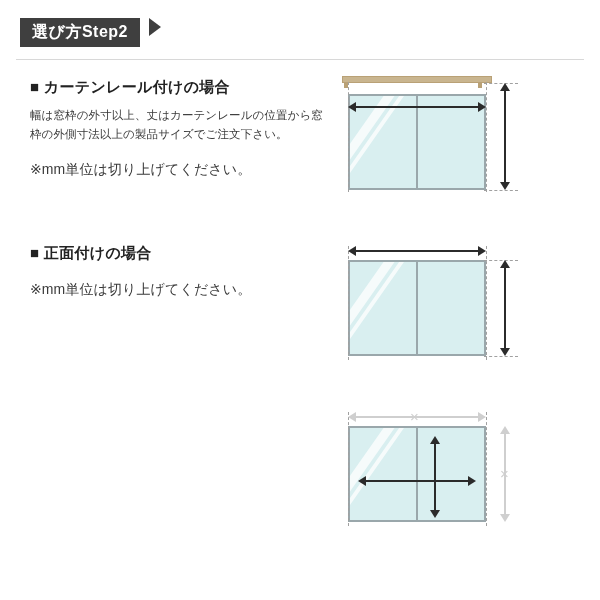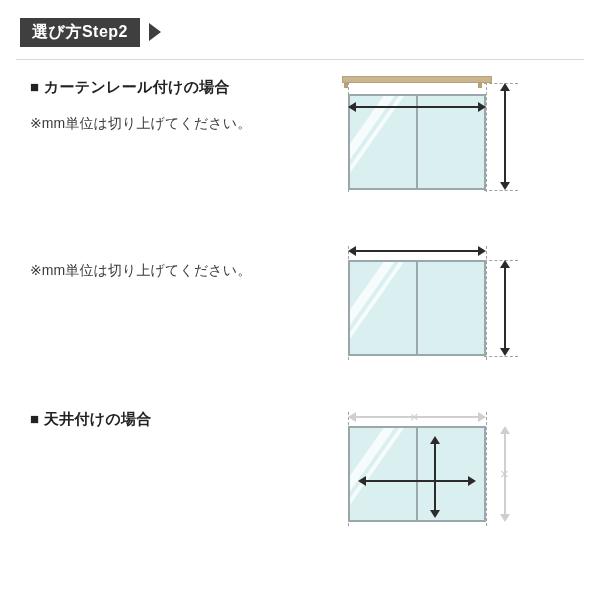--- a/index.html
+++ b/index.html
@@ -18,21 +18,21 @@
     position: relative;
     width: 600px;
     height: 600px;
     box-sizing: border-box;
     padding: 0;
   }
 
   
   .header {
     display: flex;
-    align-items: center;
+    align-items: flex-start;
     padding: 18px 9px 0 20px;
     height: 46px;
     box-sizing: border-box;
   }
   .step-badge {
     background: #3f3f3f;
     color: #ffffff;
     font-size: 16px;
     font-weight: bold;
     letter-spacing: 0.5px;
@@ -243,20 +243,21 @@
 
   <div class="header">
     <div class="step-badge">選び方Step2</div>
     <div class="arrow-mark"></div>
   </div>
   <div class="divider"></div>
 
   <div class="section">
     <div class="text-col">
       <p class="sec-title">■ カーテンレール付けの場合</p>
+      <p class="sec-body">幅は窓枠の外寸以上、丈はカーテンレールの位置から窓枠の外側寸法以上の製品サイズでご注文下さい。</p>
       <p class="sec-note">※mm単位は切り上げてください。</p>
     </div>
     <div class="fig-col">
       <div class="fig">
 
         <div class="rail"></div>
         <div class="rail-cap" style="left:10px;"></div>
         <div class="rail-cap" style="left:144px;"></div>
 
         <div class="window" style="top:18px;height:96px;">
@@ -275,20 +276,21 @@
 
         <div class="arr arr-v" style="left:170px;top:15px;height:92px;"></div>
         <div class="arrhead head-up" style="left:166px;top:7px;"></div>
         <div class="arrhead head-down" style="left:166px;top:106px;"></div>
       </div>
     </div>
   </div>
 
   <div class="section">
     <div class="text-col">
+      <p class="sec-title">■ 正面付けの場合</p>
       <p class="sec-note">※mm単位は切り上げてください。</p>
     </div>
     <div class="fig-col">
       <div class="fig">
 
         <div class="window" style="top:18px;height:96px;">
           <div class="glare"></div>
           <div class="mullion-v"></div>
         </div>
 
@@ -303,21 +305,20 @@
 
         <div class="arr arr-v" style="left:170px;top:26px;height:80px;"></div>
         <div class="arrhead head-up" style="left:166px;top:18px;"></div>
         <div class="arrhead head-down" style="left:166px;top:106px;"></div>
       </div>
     </div>
   </div>
 
   <div class="section">
     <div class="text-col">
-      <p class="sec-title">■ 天井付けの場合</p>
     </div>
     <div class="fig-col">
       <div class="fig">
 
         <div class="window" style="top:18px;height:96px;">
           <div class="glare"></div>
           <div class="mullion-v"></div>
         </div>
 
         <div class="dash-v" style="left:14px;top:4px;height:114px;"></div>

